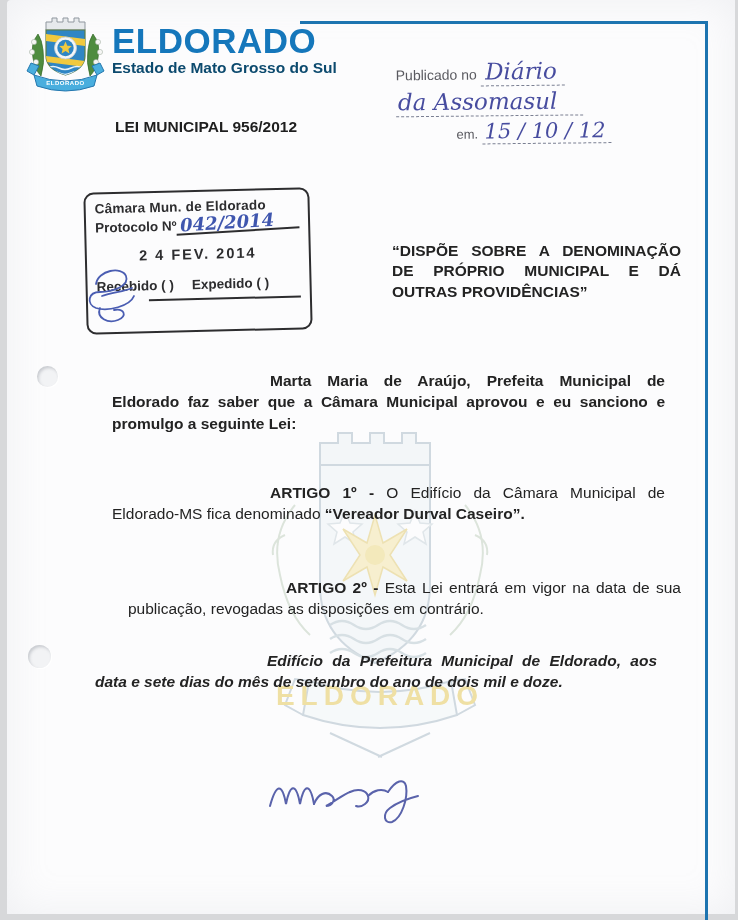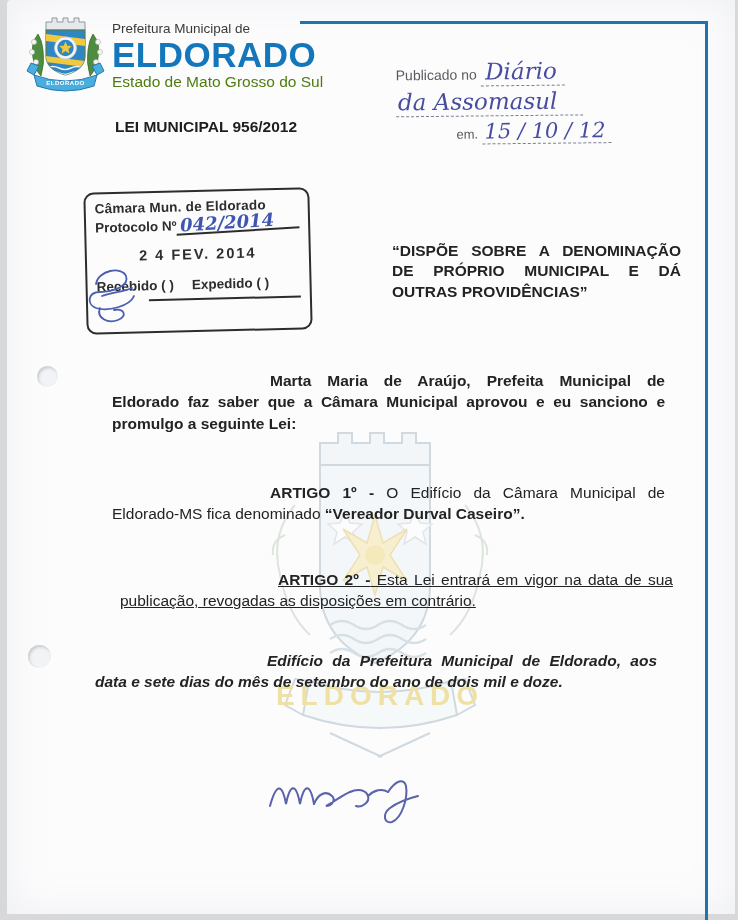--- a/index.html
+++ b/index.html
@@ -5,21 +5,21 @@
   html,body{margin:0;padding:0;background:#c9cacc;font-family:"Liberation Sans",sans-serif;}
   .scan{position:relative;width:738px;height:920px;background:#d7d8da;overflow:hidden;margin:0 auto;}
   .paper{position:absolute;left:7px;top:0;right:3px;bottom:6px;background:#fcfcfd;border-radius:4px 0 0 0;
          box-shadow:inset 0 0 40px rgba(180,185,195,.18);}
   .abs{position:absolute;}
   
   .crest-box{left:20px;top:8px;width:92px;height:86px;z-index:2;}
   .org{left:112px;top:22px;line-height:1.05;z-index:2;}
   .org-line1{font-size:13.5px;color:#3a3a3a;font-weight:500;}
   .org-name{font-size:35px;font-weight:bold;color:#1577bb;letter-spacing:.5px;margin-top:1px;}
-  .org-line3{font-size:15.5px;font-weight:normal;color:#4d7c0f;margin-top:0px;}
+  .org-line3{font-size:15.5px;font-weight:bold;color:#0c4a6e;margin-top:0px;}
   .frame-top{left:300px;top:21px;width:408px;height:3px;background:#1d74b0;z-index:1;}
   .frame-right{left:705px;top:21px;width:3px;height:899px;background:#1d74b0;z-index:1;}
   
   .law-title{left:115px;top:118px;font-size:15.5px;font-weight:bold;color:#1e1e1e;z-index:2;}
   
   .published{left:396px;top:58px;width:255px;z-index:2;transform:rotate(-.6deg);}
   .printed{font-size:14px;color:#5a5a60;font-weight:500;}
   .hand{font-family:"DejaVu Serif",serif;font-style:italic;color:#474c9f;}
   .pub-line1 .hand{font-size:23px;border-bottom:1.6px dashed #7a7f92;padding:0 8px 1px 4px;}
   .pub-line2{margin-top:4px;}
@@ -120,21 +120,20 @@
       <circle cx="78" cy="34" r="2.6"></circle>
         <circle cx="80" cy="44" r="2.6"></circle>
         <circle cx="76" cy="54" r="2.6"></circle>
     </g>
     <path d="M14 67 q31.5 12 63 0 l-3 11 q-28.5 10 -57 0 Z" fill="#49aede" stroke="#2577ae" stroke-width="1"></path>
     <path d="M14 67 l-7 -4 4 -8 8 3 Z M77 67 l7 -4 -4 -8 -8 3 Z" fill="#49aede" stroke="#2577ae" stroke-width="1"></path>
     <text x="45.5" y="76.5" text-anchor="middle" font-family="Liberation Sans,sans-serif" font-weight="bold" font-size="6" letter-spacing=".5" fill="#ffffff">ELDORADO</text>
   </svg>
 
   <div class="abs org">
-    <div class="org-line1">Prefeitura Municipal de</div>
     <div class="org-name">ELDORADO</div>
     <div class="org-line3">Estado de Mato Grosso do Sul</div>
   </div>
 
   <div class="abs law-title">LEI MUNICIPAL 956/2012</div>
 
   <div class="abs published">
     <div class="pub-line1">
       <span class="printed">Publicado no</span>
       <span class="hand">Diário</span>
@@ -170,21 +169,21 @@
   </svg>
 
   <div class="abs doc-text subject">“DISPÕE SOBRE A DENOMINAÇÃO DE PRÓPRIO MUNICIPAL E DÁ OUTRAS PROVIDÊNCIAS”</div>
 
   <p class="abs doc-text preamble" style="margin:0;">Marta Maria de Araújo, Prefeita Municipal de Eldorado faz saber que a Câmara Municipal aprovou e eu sanciono e promulgo a seguinte Lei:</p>
 
   <p class="abs doc-text article1" style="margin:0;">
     <span class="bold">ARTIGO 1º -</span><span> O Edifício da Câmara Municipal de Eldorado-MS fica denominado </span><span class="bold">“Vereador Durval Caseiro”.</span>
   </p>
 
-  <p class="abs doc-text article2" style="margin:8px;text-decoration:underline;">
+  <p class="abs doc-text article2" style="margin:16px;">
     <span class="bold">ARTIGO 2º -</span><span> Esta Lei entrará em vigor na data de sua publicação, revogadas as disposições em contrário.</span>
   </p>
 
   <p class="abs doc-text closing" style="margin:0;">Edifício da Prefeitura Municipal de Eldorado, aos data e sete dias do mês de setembro do ano de dois mil e doze.</p>
 
   <svg class="abs sig-scribble" viewBox="0 0 180 60">
     <g fill="none" stroke="#5a63ab" stroke-width="2" stroke-linecap="round">
       <path d="M8 40 C14 18 20 16 24 38 C28 18 34 16 38 38 C42 18 48 16 52 38"></path>
       <path d="M52 38 C56 28 64 24 70 30 C74 34 70 40 64 40 C72 36 82 28 88 26"></path>
       <path d="M88 26 C96 22 104 24 106 30 C108 36 100 42 94 40"></path>

